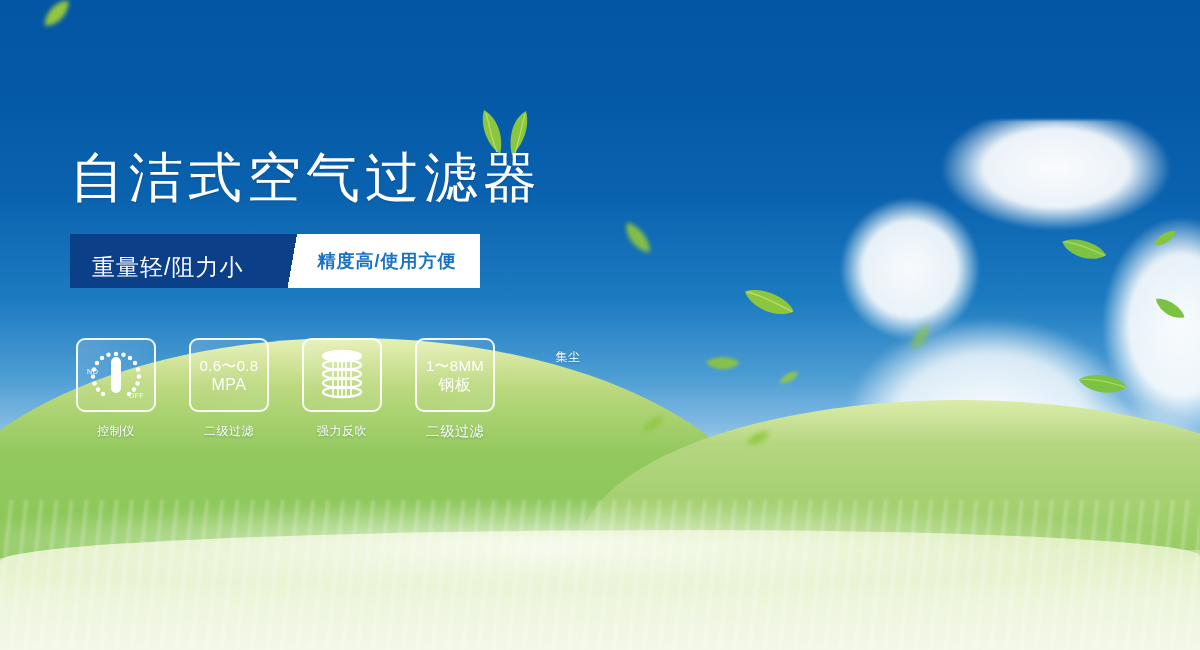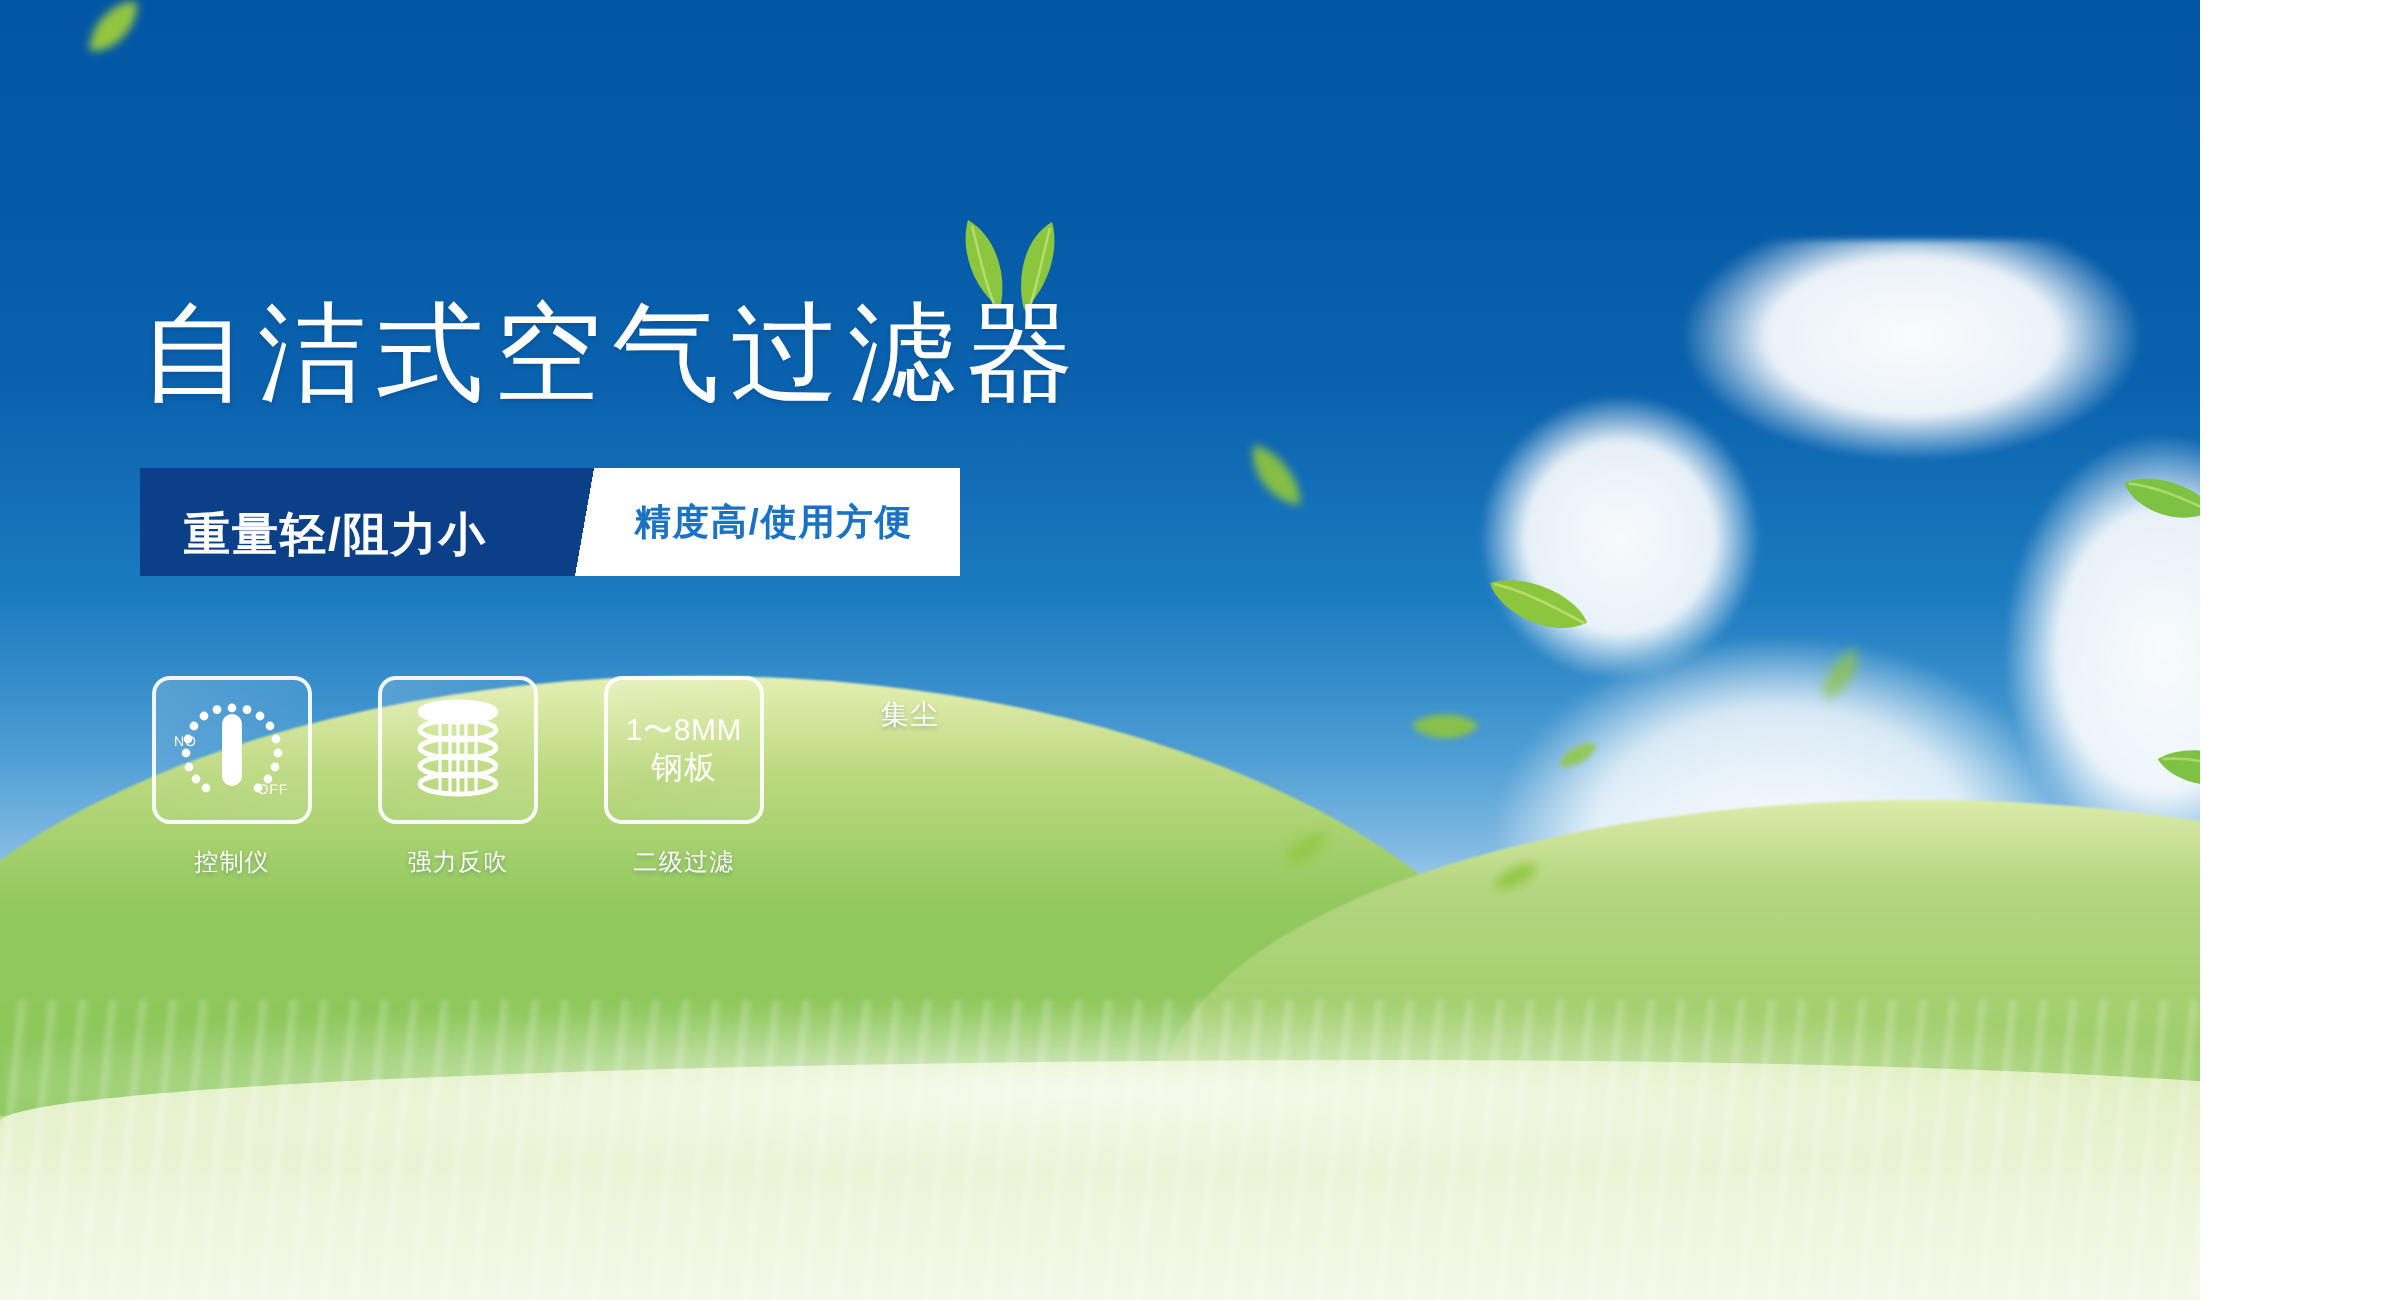--- a/index.html
+++ b/index.html
@@ -1,20 +1,20 @@
 <!DOCTYPE html>
 <html><head>
 <meta charset="utf-8">
 <title>Banner</title>
 <style>
   html,body{margin:0;padding:0;background:#fff;}
   body{font-family:"Liberation Sans","DejaVu Sans",sans-serif;}
 
   .banner{
-    position:relative;width:1100px;height:650px;overflow:hidden;
+    position:relative;width:1200px;height:650px;overflow:hidden;
     background:linear-gradient(180deg,
       #0356a4 0%, #0459a6 14%, #0a62ae 30%,
       #1c7bc0 46%, #4d9dd4 58%, #86bde4 66%,
       #b9d9ef 72%, #d9eaf4 76%, #e9f2f3 79%);
   }
 
   
   .bigcloud{
     position:absolute;right:-40px;top:120px;width:420px;height:400px;
     background:
@@ -85,21 +85,21 @@
   .title{
     position:absolute;left:70px;top:146px;color:#ffffff;
     font-size:54px;line-height:62px;letter-spacing:5px;font-weight:300;
     text-shadow:0 1px 2px rgba(0,40,90,.25);white-space:nowrap;
   }
   .sprout{position:absolute;left:470px;top:108px;}
 
   .subbar{position:absolute;left:70px;top:234px;height:54px;display:flex;}
   .sub-l{
     background:#0b3f87;color:#fff;display:flex;align-items:center;
-    padding:12px 34px 0 22px;font-size:23px;letter-spacing:1px;font-weight:700;
+    padding:12px 34px 0 22px;font-size:23px;letter-spacing:1px;font-weight:400;
   }
   .slant{width:34px;background:linear-gradient(100deg,#0b3f87 0 46%, #ffffff 46% 100%);}
   .sub-r{
     background:#ffffff;color:#1a72c4;display:flex;align-items:center;
     padding:0 24px 0 6px;font-size:18px;letter-spacing:1px;font-weight:700;
   }
 
   .features{position:absolute;left:74px;top:338px;display:flex;gap:29px;}
   .feat{width:84px;display:flex;flex-direction:column;align-items:center;}
   .fbox{
@@ -270,20 +270,27 @@
             </g>
           </svg>
           <div class="bar"></div>
           <div class="no">NO</div>
           <div class="off">OFF</div>
         </div>
       </div>
       <div class="flabel">控制仪</div>
     </div>
 
+    <div class="feat">
+      <div class="fbox">
+        <div class="t1">0.6〜0.8</div>
+        <div class="t2">MPA</div>
+      </div>
+      <div class="flabel">二级过滤</div>
+    </div>
 
     <div class="feat">
       <div class="fbox">
         <svg width="52" height="56" viewBox="0 0 52 56">
           <g stroke="#ffffff" stroke-width="1.6" fill="none">
             <line x1="17" y1="8" x2="17" y2="49"></line>
               <line x1="22" y1="8" x2="22" y2="49"></line>
             <line x1="26" y1="8" x2="26" y2="49"></line>
               <line x1="30" y1="8" x2="30" y2="49"></line>
             <line x1="35" y1="8" x2="35" y2="49"></line>

